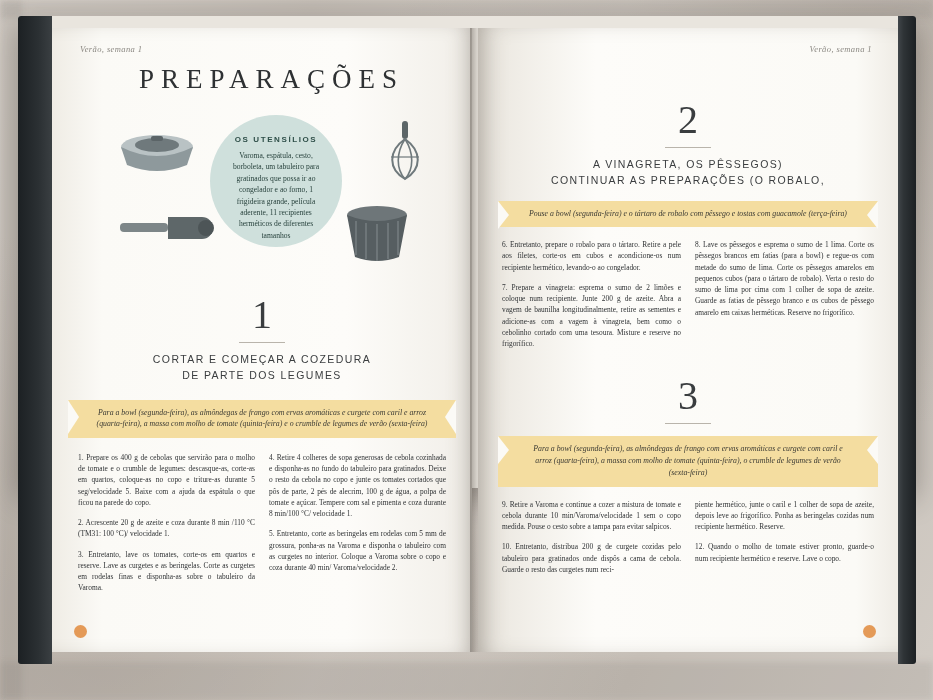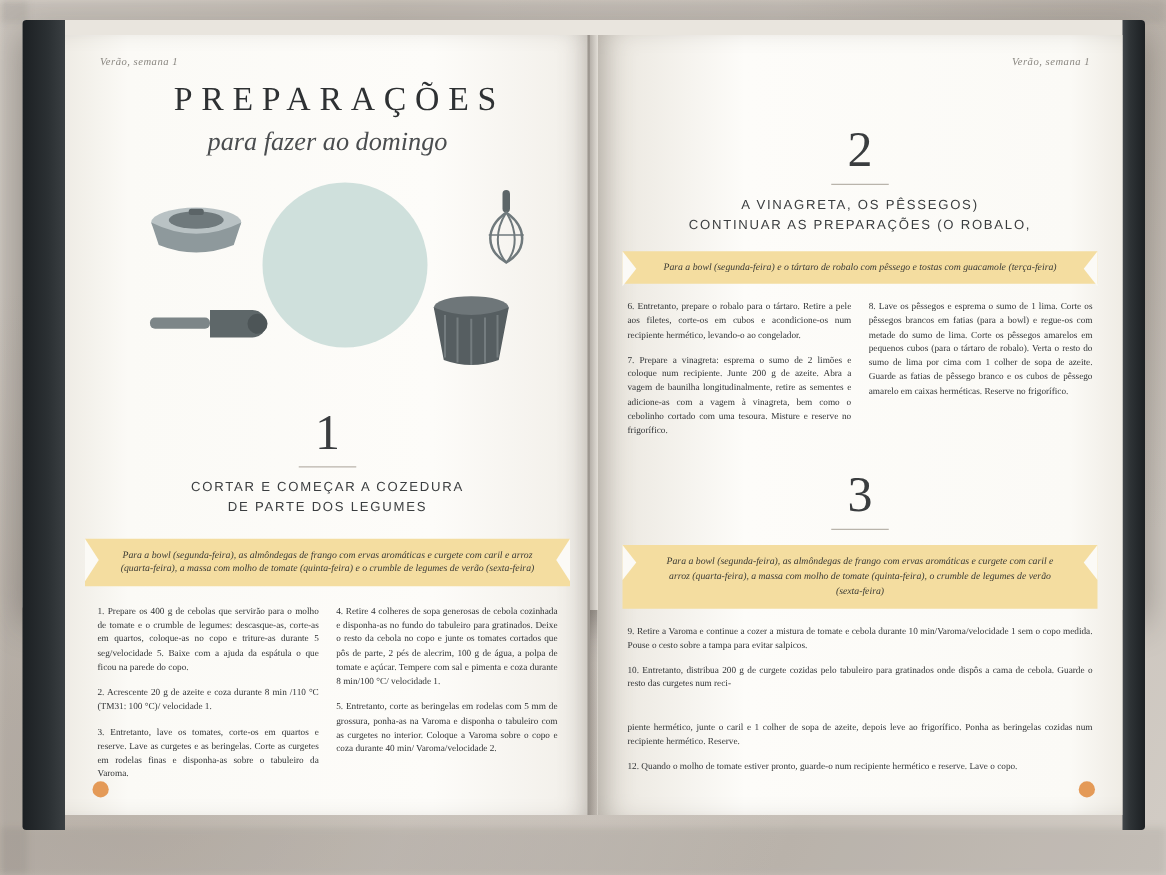--- a/index.html
+++ b/index.html
@@ -142,25 +142,28 @@
 
   <div id="book">
     <div class="cover-left"></div>
     <div class="cover-right"></div>
 
     <div class="page left">
       <div class="running-head rh-left">Verão, semana 1</div>
 
       <div style="margin-top:36px;">
         <h1 class="big-title">PREPARAÇÕES</h1>
-        <p class="sub-title">para fazer ao domingo</p>
       </div>
 
       <div style="position:relative;height:190px;margin-top:4px;">
         <div class="circle" style="left:158px;top:16px;width:132px;height:132px;"></div>
+        <div style="position:absolute;left:158px;top:36px;width:132px;">
+          <p class="circ-title">OS UTENSÍLIOS</p>
+          <p class="circ-body">Varoma, espátula, cesto, borboleta, um tabuleiro para gratinados que possa ir ao congelador e ao forno, 1 frigideira grande, película aderente, 11 recipientes herméticos de diferentes tamanhos</p>
+        </div>
 
         <div class="uten" style="left:62px;top:28px;">
           <svg width="86" height="52" viewBox="0 0 86 52">
             <ellipse cx="43" cy="20" rx="36" ry="12" fill="#b9c2c4"></ellipse>
             <path d="M7 20 q36 18 72 0 l-6 18 q-30 12 -60 0 z" fill="#8e999c"></path>
             <ellipse cx="43" cy="18" rx="22" ry="7" fill="#6f797c"></ellipse>
             <rect x="37" y="9" width="12" height="5" rx="2" fill="#5b6467"></rect>
           </svg>
         </div>
 
@@ -223,21 +226,21 @@
       <div class="running-head rh-right">Verão, semana 1</div>
 
       <div style="margin-top:72px;">
         <p class="numeral">2</p>
         <div class="num-rule"></div>
         <p class="step-head">A VINAGRETA, OS PÊSSEGOS)</p>
         <p class="step-head">CONTINUAR AS PREPARAÇÕES (O ROBALO,</p>
       </div>
 
       <div class="banner small" style="margin:12px 20px 0 20px;">
-        <p>Para a bowl (segunda-feira) e o tártaro de robalo com pêssego e tostas com guacamole (terça-feira)</p>
+        <p>Pouse a bowl (segunda-feira) e o tártaro de robalo com pêssego e tostas com guacamole (terça-feira)</p>
       </div>
 
       <div class="cols" style="margin:12px 24px 0 24px;">
         <div class="col">
           <p class="para">6. Entretanto, prepare o robalo para o tártaro. Retire a pele aos filetes, corte-os em cubos e acondicione-os num recipiente hermético, levando-o ao congelador.</p>
           <p class="para">7. Prepare a vinagreta: esprema o sumo de 2 limões e coloque num recipiente. Junte 200 g de azeite. Abra a vagem de baunilha longitudinalmente, retire as sementes e adicione-as com a vagem à vinagreta, bem como o cebolinho cortado com uma tesoura. Misture e reserve no frigorífico.</p>
         </div>
         <div class="col">
           <p class="para">8. Lave os pêssegos e esprema o sumo de 1 lima. Corte os pêssegos brancos em fatias (para a bowl) e regue-os com metade do sumo de lima. Corte os pêssegos amarelos em pequenos cubos (para o tártaro de robalo). Verta o resto do sumo de lima por cima com 1 colher de sopa de azeite. Guarde as fatias de pêssego branco e os cubos de pêssego amarelo em caixas herméticas. Reserve no frigorífico.</p>
         </div>
@@ -245,21 +248,21 @@
 
       <div style="margin-top:18px;">
         <p class="numeral">3</p>
         <div class="num-rule"></div>
       </div>
 
       <div class="banner small" style="margin:12px 20px 0 20px;">
         <p>Para a bowl (segunda-feira), as almôndegas de frango com ervas aromáticas e curgete com caril e arroz (quarta-feira), a massa com molho de tomate (quinta-feira), o crumble de legumes de verão (sexta-feira)</p>
       </div>
 
-      <div class="cols" style="margin:12px 24px 0 24px;flex-direction:column;">
+      <div class="cols" style="margin:12px 24px 0 24px;">
         <div class="col">
           <p class="para">9. Retire a Varoma e continue a cozer a mistura de tomate e cebola durante 10 min/Varoma/velocidade 1 sem o copo medida. Pouse o cesto sobre a tampa para evitar salpicos.</p>
           <p class="para">10. Entretanto, distribua 200 g de curgete cozidas pelo tabuleiro para gratinados onde dispôs a cama de cebola. Guarde o resto das curgetes num reci-</p>
         </div>
         <div class="col">
           <p class="para">piente hermético, junte o caril e 1 colher de sopa de azeite, depois leve ao frigorífico. Ponha as beringelas cozidas num recipiente hermético. Reserve.</p>
           <p class="para">12. Quando o molho de tomate estiver pronto, guarde-o num recipiente hermético e reserve. Lave o copo.</p>
         </div>
       </div>
 

